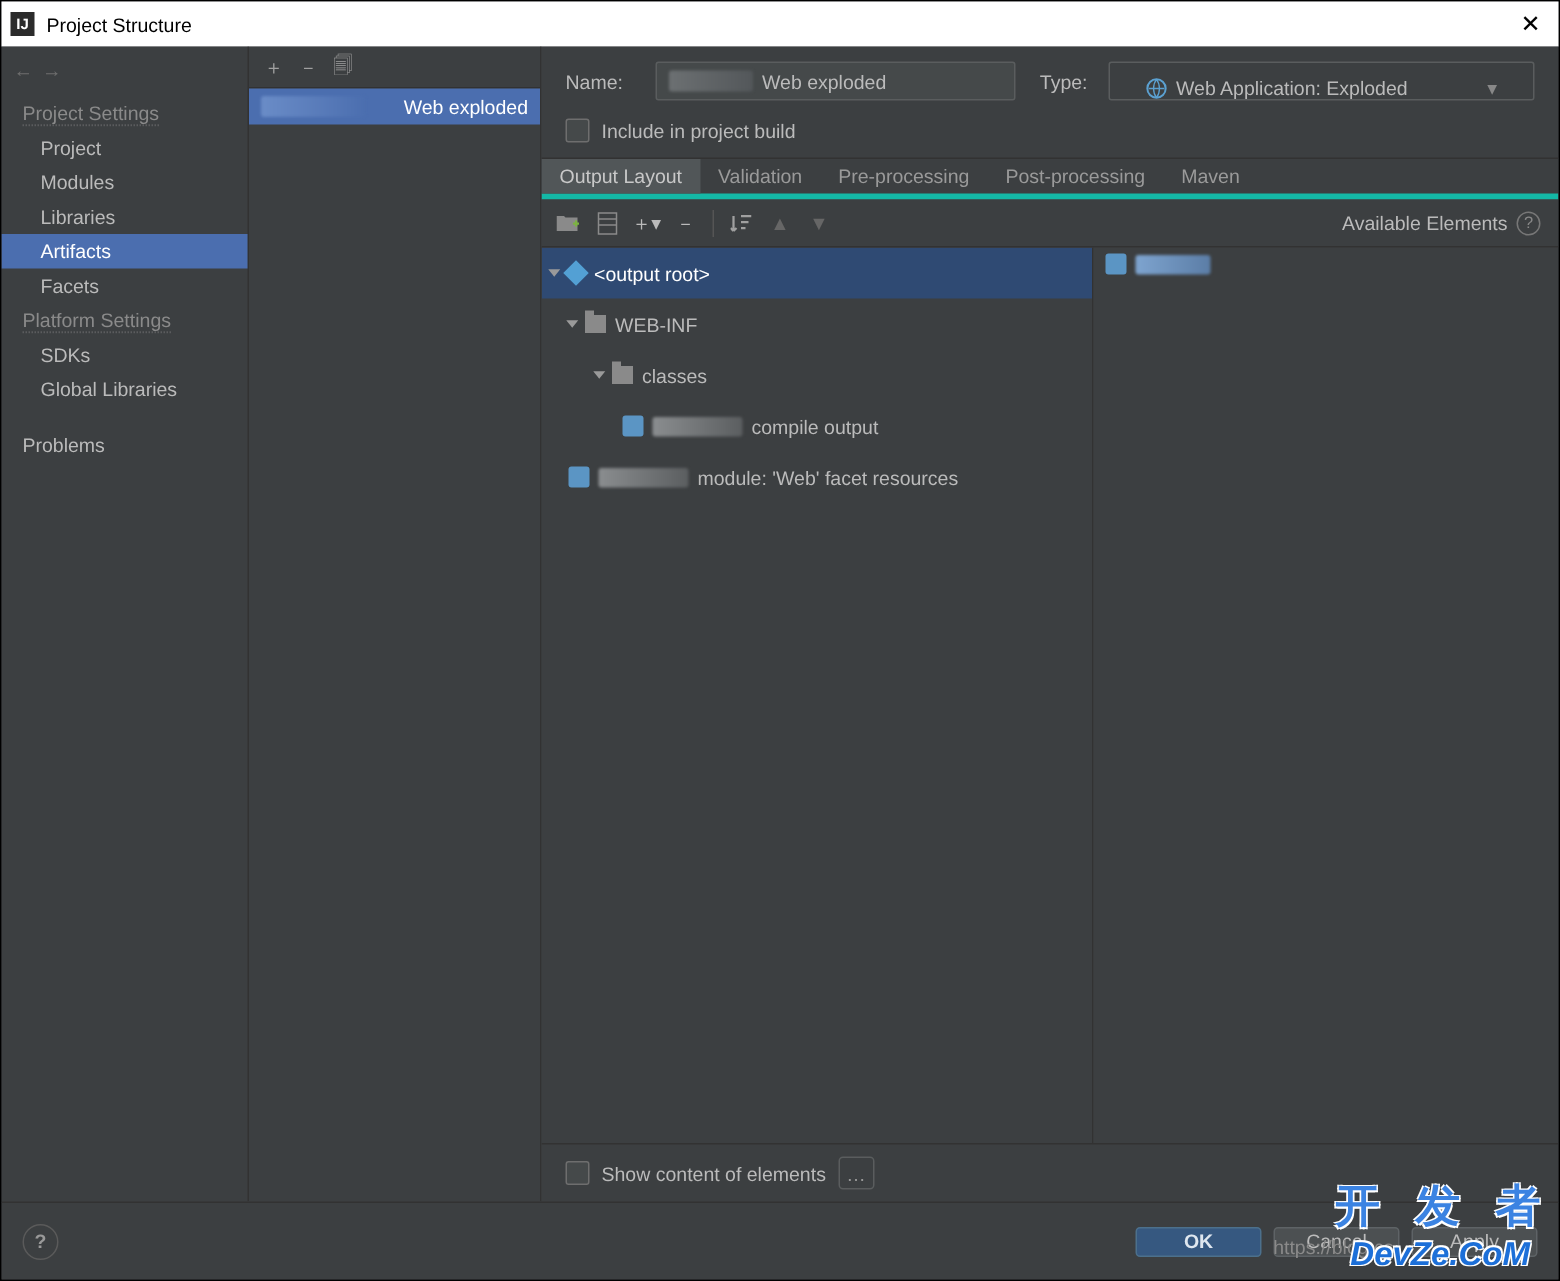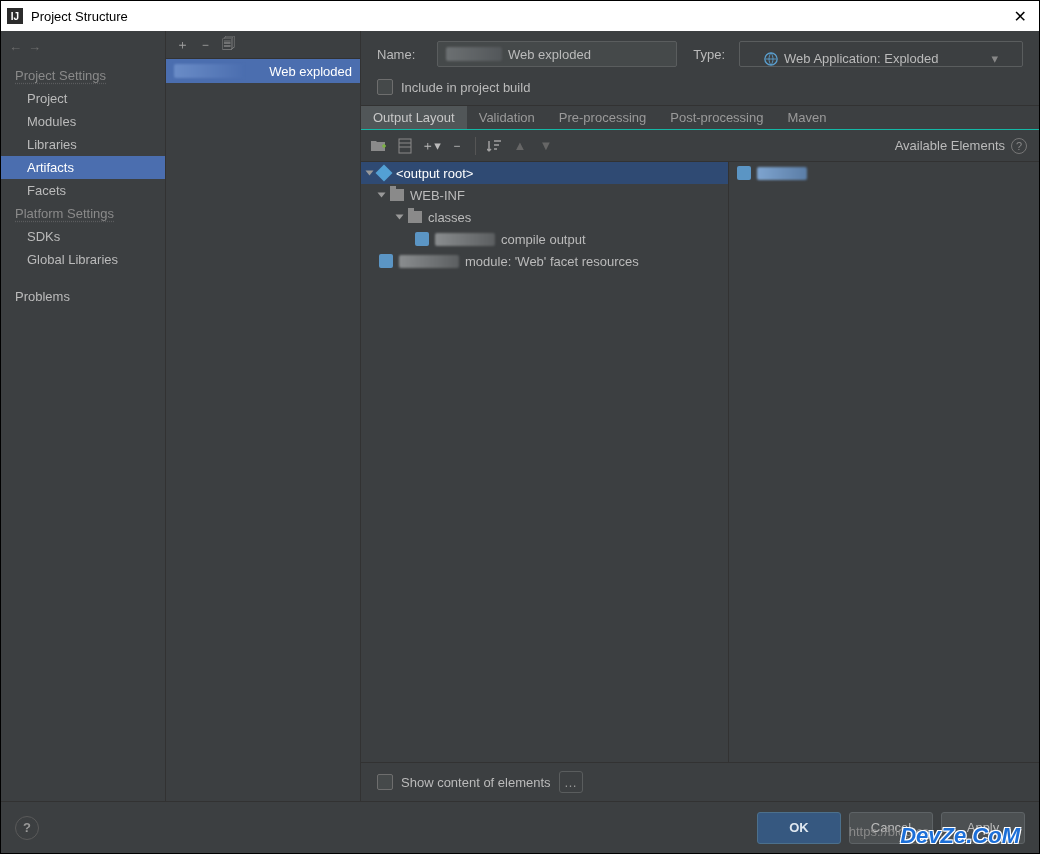--- a/index.html
+++ b/index.html
@@ -34,49 +34,49 @@
 .type-field .chev{ margin-left:auto; color:#888;}
 .outdir-row{ padding-top:14px;}
 .outdir-row .lab{ width:110px;}
 .outdir-field{ flex:1; height:26px; background:#45494a; border:1px solid #5a5d5e; border-radius:2px; display:flex; align-items:center; overflow:hidden; position:relative;}
 .outdir-field .blur{ width:300px; height:14px; background:linear-gradient(90deg,#6c7072,#53575a); filter:blur(1px); border-radius:2px; margin-left:8px;}
 .outdir-field .suffix{ margin-left:auto; color:#b8b8b8; padding-right:4px; white-space:nowrap;}
 .outdir-field .browse{ width:24px; height:24px; display:flex;align-items:center;justify-content:center; color:#999;}
 .redbox{ position:absolute; right:-2px; top:-4px; width:234px; height:32px; border:2px solid #d64545; border-radius:4px;}
 .chk-row{ padding:12px 16px 10px 16px; display:flex; align-items:center; gap:8px;}
 .chk{ width:16px; height:16px; border:1px solid #6e6e6e; border-radius:2px; background:#45494a;}
-.tabs{ display:flex; border-top:1px solid #323232; border-bottom:1px solid #14b8a6; background:#3c3f41;}
+.tabs{ display:flex; border-top:1px solid #323232; border-bottom:4px solid #14b8a6; background:#3c3f41;}
 .tab{ padding:4px 12px; color:#9a9a9a; cursor:pointer;}
 .tab.active{ background:#515658; color:#c8c8c8;}
 .tooltb{ height:32px; background:#3c3f41; border-bottom:1px solid #323232; display:flex; align-items:center; padding:0 6px; gap:2px;}
 .tooltb .btn{ width:24px; height:24px; display:flex; align-items:center; justify-content:center; cursor:pointer; color:#bbb;}
 .tooltb .sep{ width:1px; height:18px; background:#555; margin:0 4px;}
 .tooltb .avail{ margin-left:auto; margin-right:6px; color:#bbb; display:flex; align-items:center; gap:6px;}
 .tooltb .avail .q{ width:16px;height:16px;border:1px solid #777;border-radius:8px;display:flex;align-items:center;justify-content:center;font-size:11px;color:#888;}
 .split{ flex:1; display:flex; overflow:hidden;}
 .tree{ flex:1; background:#3c3f41; border-right:1px solid #323232; overflow:hidden;}
-.tree-row{ height:22px; display:flex; align-items:center; gap:6px; padding:0 6px; color:#bbb;}
+.tree-row{ height:34px; display:flex; align-items:center; gap:6px; padding:0 6px; color:#bbb;}
 .tree-row.sel{ background:#2f4a73; color:#fff;}
 .indent1{ padding-left:18px;} .indent2{ padding-left:36px;} .indent3{ padding-left:54px;}
 .tri{ display:inline-block; width:0;height:0;border-left:5px solid #9a9a9a;border-top:4px solid transparent;border-bottom:4px solid transparent;}
 .tri.down{ transform:rotate(90deg);}
 .folder{ width:14px;height:12px; background:#8a8a8a; position:relative;}
 .folder::before{content:"";position:absolute;top:-3px;left:0;width:6px;height:3px;background:#8a8a8a;}
 .diamond{ width:12px;height:12px; background:#53a0d4; transform:rotate(45deg);}
 .modico{ width:14px;height:14px; background:#5b95c4; border-radius:2px; position:relative;}
 .tree-row .blur{ width:60px; height:13px; background:linear-gradient(90deg,#8a8d8f,#5b5e60); filter:blur(1px); border-radius:2px;}
 .right-panel{ width:310px; background:#3c3f41;}
 .right-panel .item{ height:22px; display:flex; align-items:center; gap:6px; padding:0 8px; color:#bbb;}
 .right-panel .item .blur{ width:50px; height:13px; background:linear-gradient(90deg,#7ea4cf,#5b7da6); filter:blur(1px); border-radius:2px;}
 .bottom{ border-top:1px solid #323232; display:flex; align-items:center; padding:8px 16px; gap:8px;}
 .bottom .chip{ width:24px;height:22px; border:1px solid #5a5d5e; border-radius:3px; display:flex;align-items:center;justify-content:center;color:#999;}
 .footer{ height:52px; background:#3c3f41; border-top:1px solid #323232; display:flex; align-items:center; padding:0 14px;}
 .help{ width:24px;height:24px;border:1px solid #5a5a5a;border-radius:12px;display:flex;align-items:center;justify-content:center;color:#999;font-weight:bold;}
 .footer .btns{ margin-left:auto; display:flex; gap:8px;}
-.btn-main{ width:84px; height:32px; border-radius:3px; display:flex;align-items:center;justify-content:center; cursor:pointer;}
+.btn-main{ width:84px; height:20px; border-radius:3px; display:flex;align-items:center;justify-content:center; cursor:pointer;}
 .btn-primary{ background:#365880; border:1px solid #4c708c; color:#dfe7ef; font-weight:bold;}
 .btn-sec{ background:#4c5052; border:1px solid #5e6366; color:#bbb;}
 .watermark1{ position:absolute; right:4px; bottom:28px; font-family:"KaiTi","STKaiti",serif; font-size:30px; font-weight:bold; color:#3b83e2; text-shadow:-1px -1px 0 #fff,1px -1px 0 #fff,-1px 1px 0 #fff,1px 1px 0 #fff; letter-spacing:8px; pointer-events:none;}
 .watermark2{ position:absolute; right:19px; bottom:4px; font-size:22px; font-weight:900; font-style:italic; color:#1c6fd8; text-shadow:-1px -1px 0 #fff,1px -1px 0 #fff,-1px 1px 0 #fff,1px 1px 0 #fff; pointer-events:none;}
 .watermark3{ position:absolute; right:110px; bottom:14px; font-size:13px; color:#8a8a8a; pointer-events:none;}
 .container{ position:relative; flex:1; display:flex; flex-direction:column; overflow:hidden;}
 svg{display:block;}
 </style>
 </head>
 <body>
@@ -234,15 +234,16 @@
     <div class="footer">
       <div class="help">?</div>
       <div class="btns">
         <div class="btn-main btn-primary">OK</div>
         <div class="btn-main btn-sec">Cancel</div>
         <div class="btn-main btn-sec">Apply</div>
       </div>
     </div>
 
     <div class="watermark3">https://blog.cs</div>
+    <div class="watermark1">开 发 者</div>
     <div class="watermark2">DevZe.CoM</div>
   </div>
 </div>
 
 </body></html>

